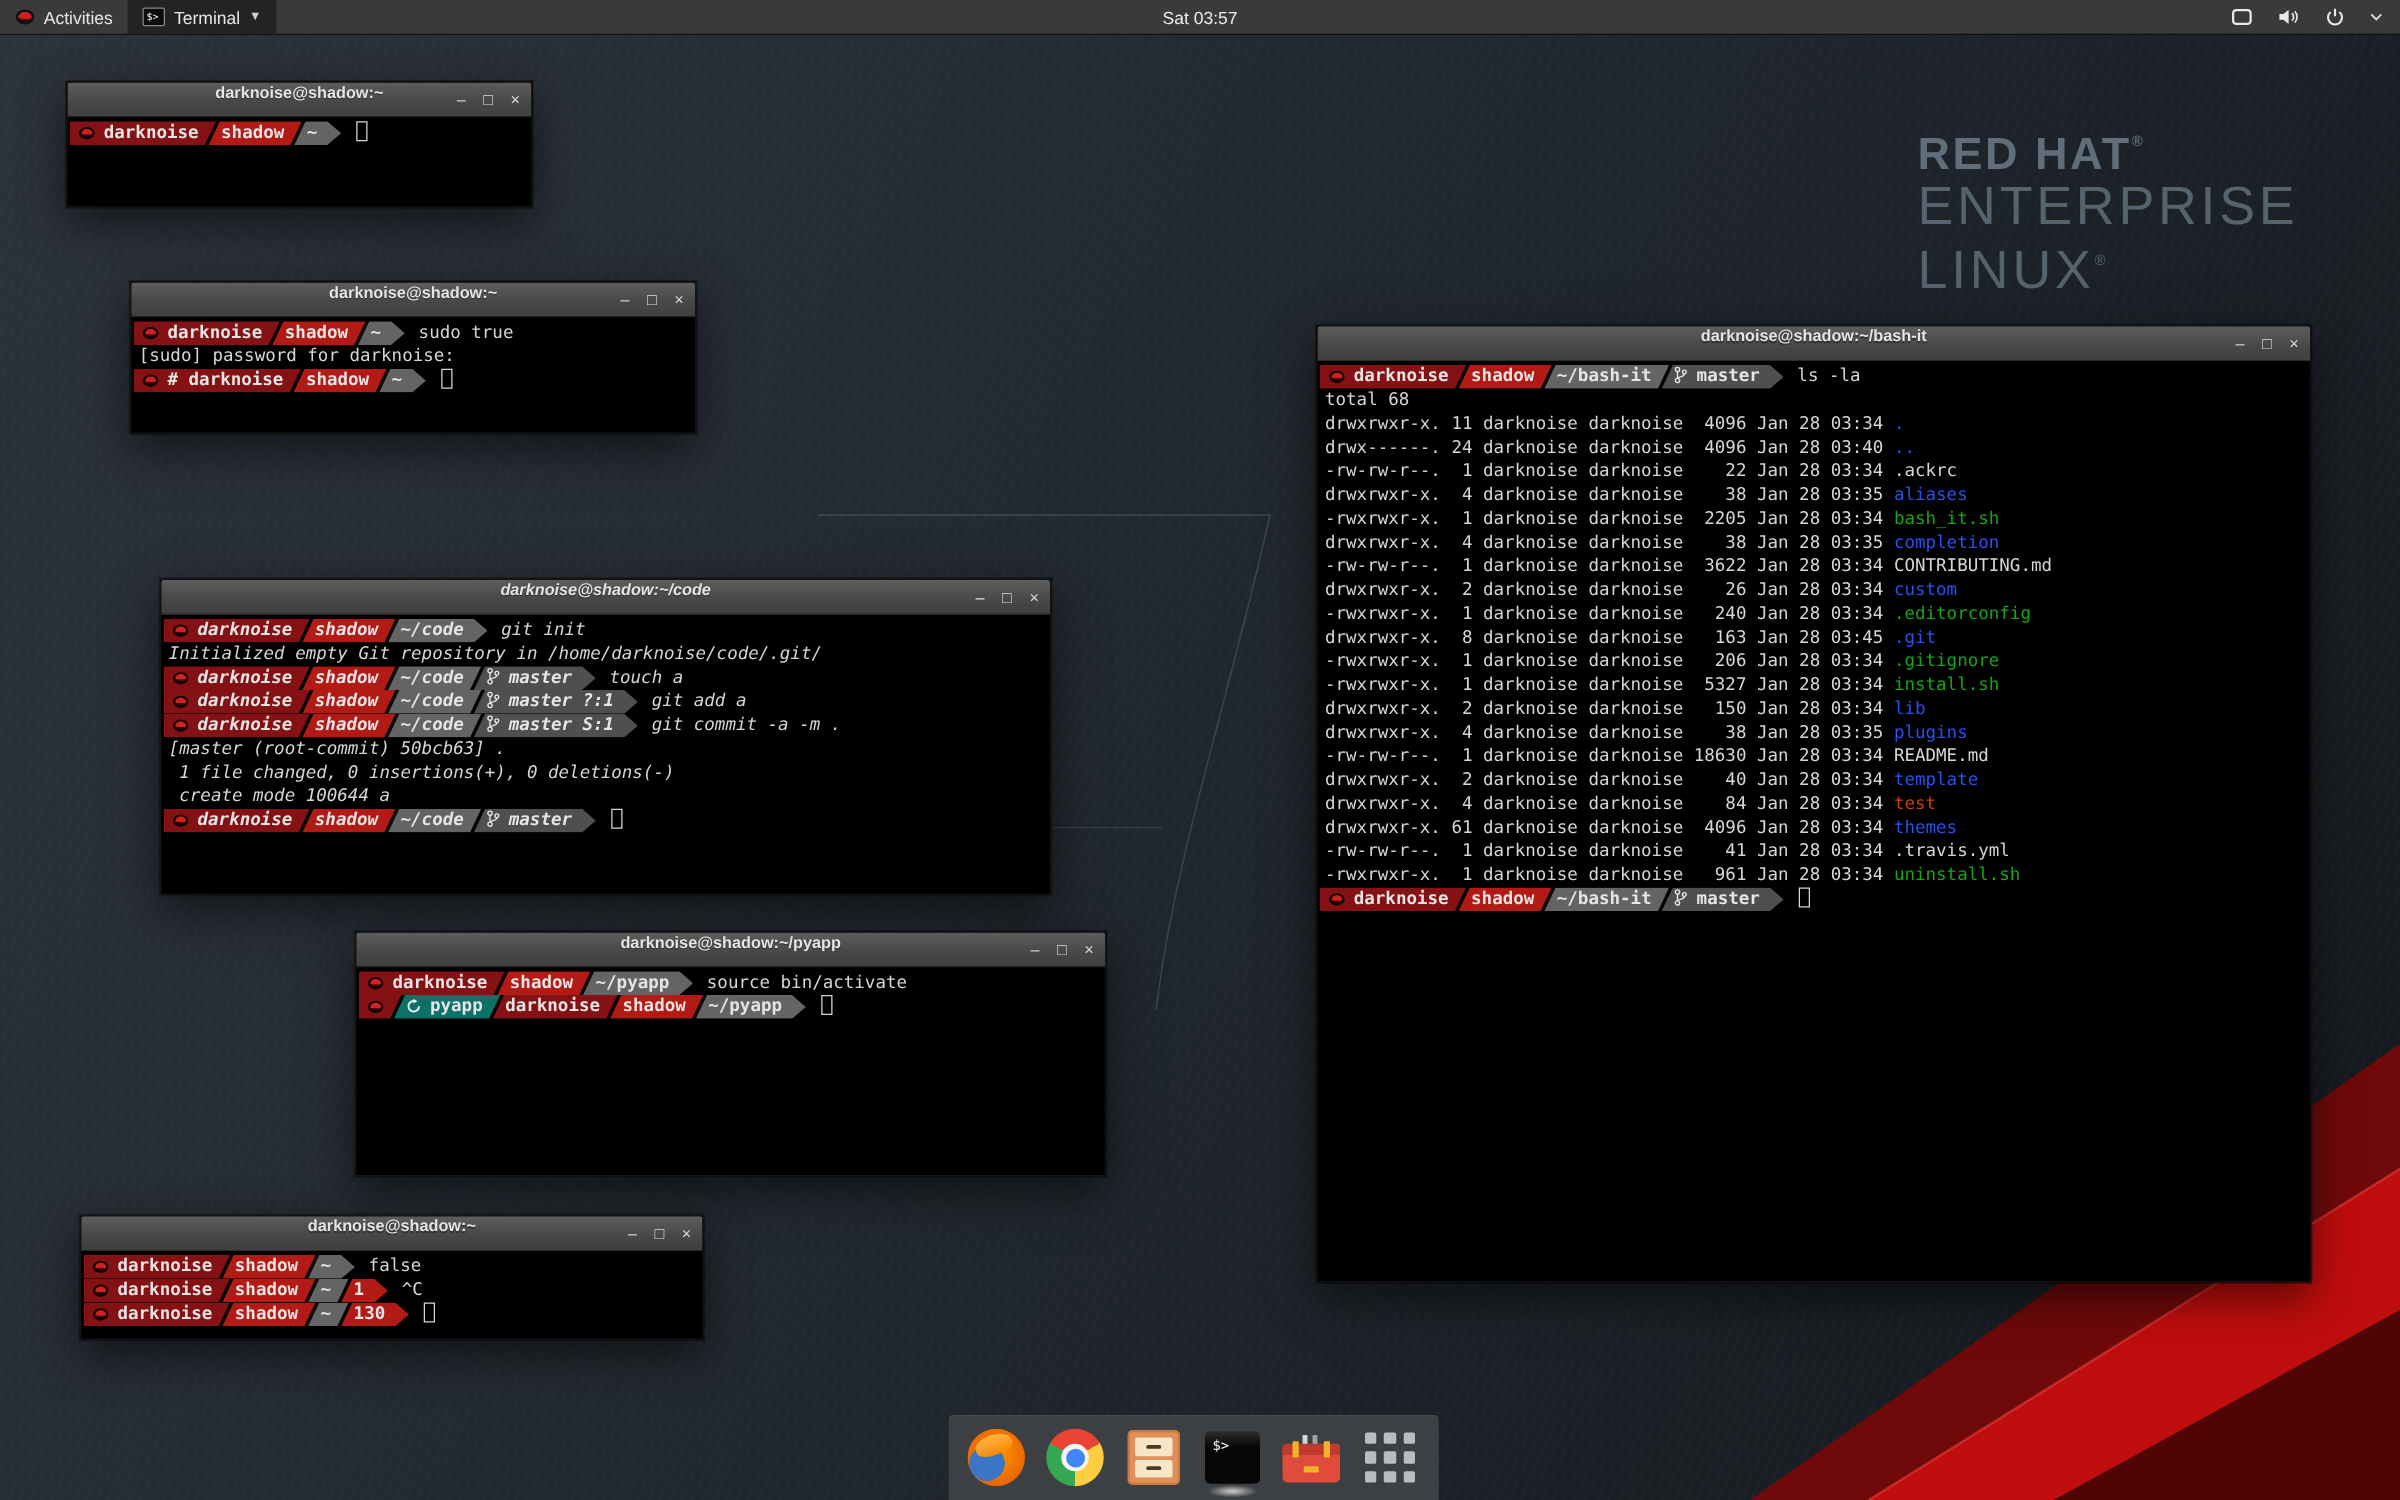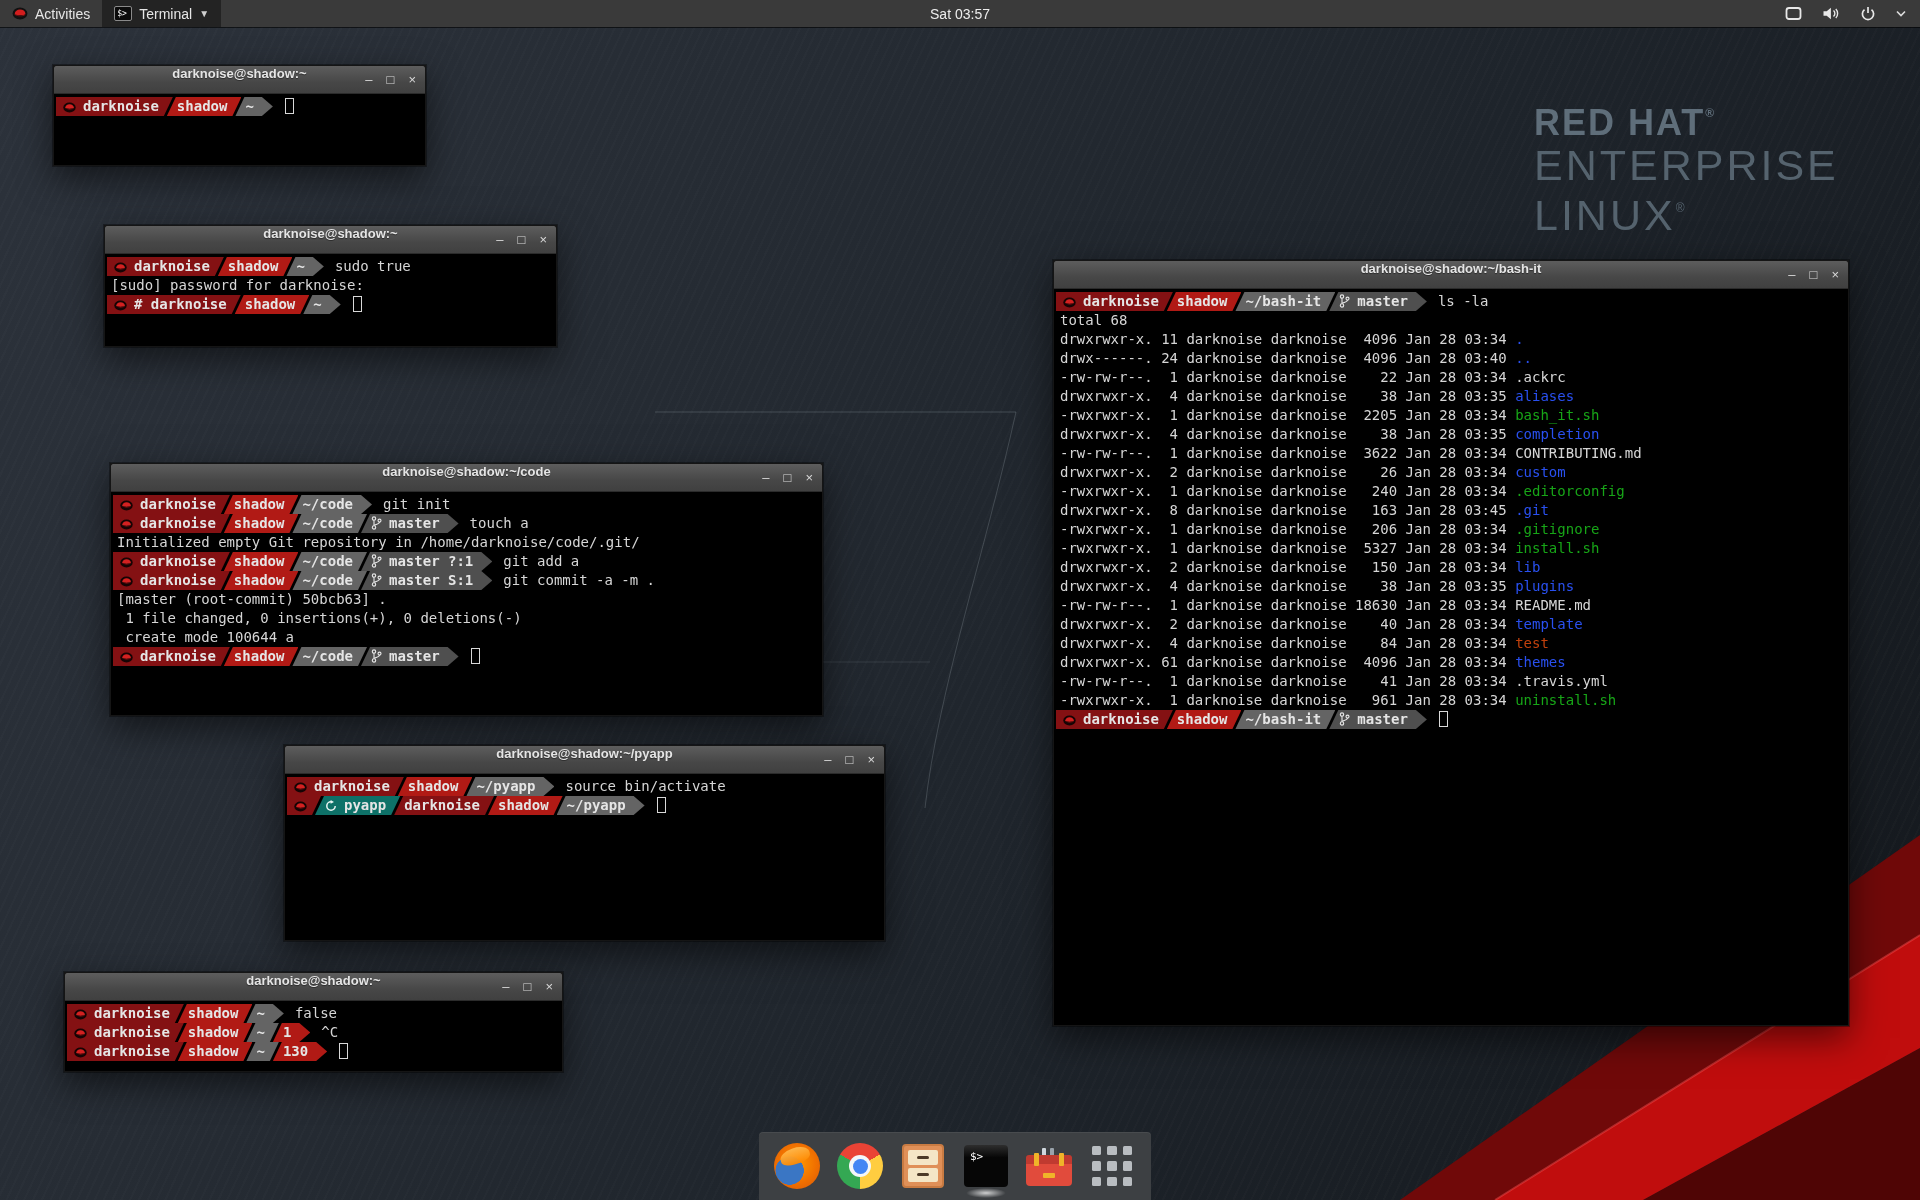--- a/index.html
+++ b/index.html
@@ -197,46 +197,46 @@
           </svg><span class="segtxt">darknoise</span></span><span class="seg" style="background: rgb(177, 26, 21);"><span class="segtxt">shadow</span></span><span class="seg arrow" style="background: rgb(100, 100, 100);"><span class="segtxt">~</span></span><span class="cmd">sudo true</span></div>
       <div class="tline"><span class="plain">[sudo] password for darknoise:</span></div>
       <div class="tline"><span class="seg first" style="background: rgb(132, 17, 19);"><svg width="13" height="11" viewBox="0 0 13 11">
             <ellipse cx="6.5" cy="5.5" rx="6.2" ry="5" fill="#160404"></ellipse>
             <path d="M2.1 6.1 C2.4 3.4 4.2 2.2 6.5 2.2 C9 2.2 10.7 3.6 10.9 5.3 C11 6 10.4 6.4 9.3 6.5 C7.1 6.8 4.4 6.7 2.1 6.1 Z" fill="#d32121"></path>
             <path d="M2.1 6.1 C4.9 7.5 8.6 7.3 10.9 6.1 C10.8 6.9 9.8 7.5 8 7.6 C5.4 7.8 2.7 7.1 2.1 6.1 Z" fill="#6e0d0e"></path>
           </svg><span class="segtxt"># darknoise</span></span><span class="seg" style="background: rgb(177, 26, 21);"><span class="segtxt">shadow</span></span><span class="seg arrow" style="background: rgb(100, 100, 100);"><span class="segtxt">~</span></span><span class="cursor"></span></div>
     </div>
 </div>
 
-<div class="twin" style="left:110px; top:463px; width:713px; height:253px;">
+<div class="twin" style="left:128px; top:463px; width:713px; height:253px;font-style:italic;">
   <div class="titlebar">
     <span class="wtitle">darknoise@shadow:~/code</span>
     <span class="wcontrols">
         <span>–</span>
         <span>□</span>
         <span>×</span>
       </span>
   </div>
   <div class="tbody">
       <div class="tline"><span class="seg first" style="background: rgb(132, 17, 19);"><svg width="13" height="11" viewBox="0 0 13 11">
             <ellipse cx="6.5" cy="5.5" rx="6.2" ry="5" fill="#160404"></ellipse>
             <path d="M2.1 6.1 C2.4 3.4 4.2 2.2 6.5 2.2 C9 2.2 10.7 3.6 10.9 5.3 C11 6 10.4 6.4 9.3 6.5 C7.1 6.8 4.4 6.7 2.1 6.1 Z" fill="#d32121"></path>
             <path d="M2.1 6.1 C4.9 7.5 8.6 7.3 10.9 6.1 C10.8 6.9 9.8 7.5 8 7.6 C5.4 7.8 2.7 7.1 2.1 6.1 Z" fill="#6e0d0e"></path>
           </svg><span class="segtxt">darknoise</span></span><span class="seg" style="background: rgb(177, 26, 21);"><span class="segtxt">shadow</span></span><span class="seg arrow" style="background: rgb(100, 100, 100);"><span class="segtxt">~/code</span></span><span class="cmd">git init</span></div>
+      <div class="tline"><span class="plain">Initialized empty Git repository in /home/darknoise/code/.git/</span></div>
       <div class="tline"><span class="seg first" style="background: rgb(132, 17, 19);"><svg width="13" height="11" viewBox="0 0 13 11">
             <ellipse cx="6.5" cy="5.5" rx="6.2" ry="5" fill="#160404"></ellipse>
             <path d="M2.1 6.1 C2.4 3.4 4.2 2.2 6.5 2.2 C9 2.2 10.7 3.6 10.9 5.3 C11 6 10.4 6.4 9.3 6.5 C7.1 6.8 4.4 6.7 2.1 6.1 Z" fill="#d32121"></path>
             <path d="M2.1 6.1 C4.9 7.5 8.6 7.3 10.9 6.1 C10.8 6.9 9.8 7.5 8 7.6 C5.4 7.8 2.7 7.1 2.1 6.1 Z" fill="#6e0d0e"></path>
           </svg><span class="segtxt">darknoise</span></span><span class="seg" style="background: rgb(177, 26, 21);"><span class="segtxt">shadow</span></span><span class="seg" style="background: rgb(100, 100, 100);"><span class="segtxt">~/code</span></span><span class="seg arrow" style="background: rgb(79, 79, 79);"><svg width="11" height="14" viewBox="0 0 11 14">
             <circle cx="3" cy="2.6" r="1.7" fill="none" stroke="#e8e8e8" stroke-width="1.1"></circle>
             <circle cx="3" cy="11.4" r="1.7" fill="none" stroke="#e8e8e8" stroke-width="1.1"></circle>
             <circle cx="8.5" cy="4.6" r="1.5" fill="none" stroke="#e8e8e8" stroke-width="1.1"></circle>
             <path d="M3 4.3 V9.7 M8.5 6.1 C8.5 8.4 5.3 7.9 3.6 9.2" fill="none" stroke="#e8e8e8" stroke-width="1.1"></path>
           </svg><span class="segtxt">master</span></span><span class="cmd">touch a</span></div>
-      <div class="tline"><span class="plain">Initialized empty Git repository in /home/darknoise/code/.git/</span></div>
       <div class="tline"><span class="seg first" style="background: rgb(132, 17, 19);"><svg width="13" height="11" viewBox="0 0 13 11">
             <ellipse cx="6.5" cy="5.5" rx="6.2" ry="5" fill="#160404"></ellipse>
             <path d="M2.1 6.1 C2.4 3.4 4.2 2.2 6.5 2.2 C9 2.2 10.7 3.6 10.9 5.3 C11 6 10.4 6.4 9.3 6.5 C7.1 6.8 4.4 6.7 2.1 6.1 Z" fill="#d32121"></path>
             <path d="M2.1 6.1 C4.9 7.5 8.6 7.3 10.9 6.1 C10.8 6.9 9.8 7.5 8 7.6 C5.4 7.8 2.7 7.1 2.1 6.1 Z" fill="#6e0d0e"></path>
           </svg><span class="segtxt">darknoise</span></span><span class="seg" style="background: rgb(177, 26, 21);"><span class="segtxt">shadow</span></span><span class="seg" style="background: rgb(100, 100, 100);"><span class="segtxt">~/code</span></span><span class="seg arrow" style="background: rgb(79, 79, 79);"><svg width="11" height="14" viewBox="0 0 11 14">
             <circle cx="3" cy="2.6" r="1.7" fill="none" stroke="#e8e8e8" stroke-width="1.1"></circle>
             <circle cx="3" cy="11.4" r="1.7" fill="none" stroke="#e8e8e8" stroke-width="1.1"></circle>
             <circle cx="8.5" cy="4.6" r="1.5" fill="none" stroke="#e8e8e8" stroke-width="1.1"></circle>
             <path d="M3 4.3 V9.7 M8.5 6.1 C8.5 8.4 5.3 7.9 3.6 9.2" fill="none" stroke="#e8e8e8" stroke-width="1.1"></path>
           </svg><span class="segtxt">master ?:1</span></span><span class="cmd">git add a</span></div>

